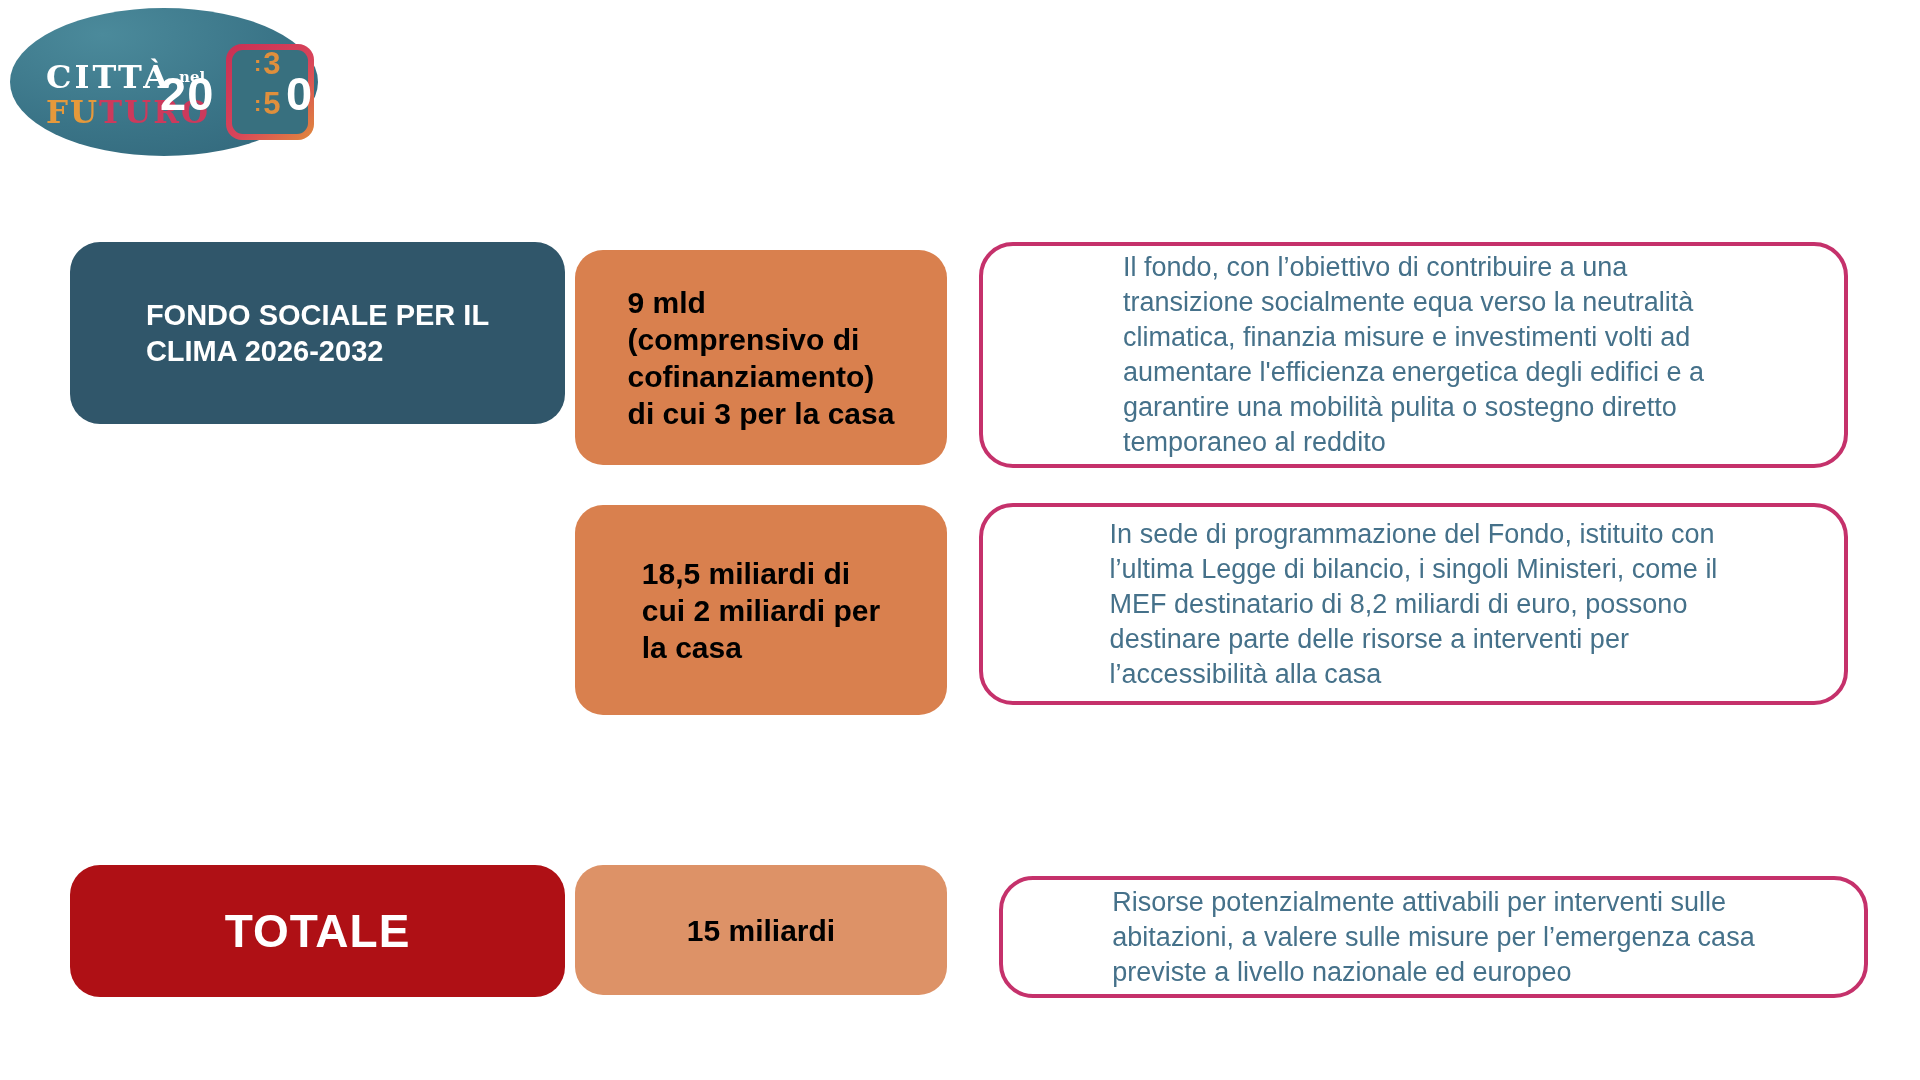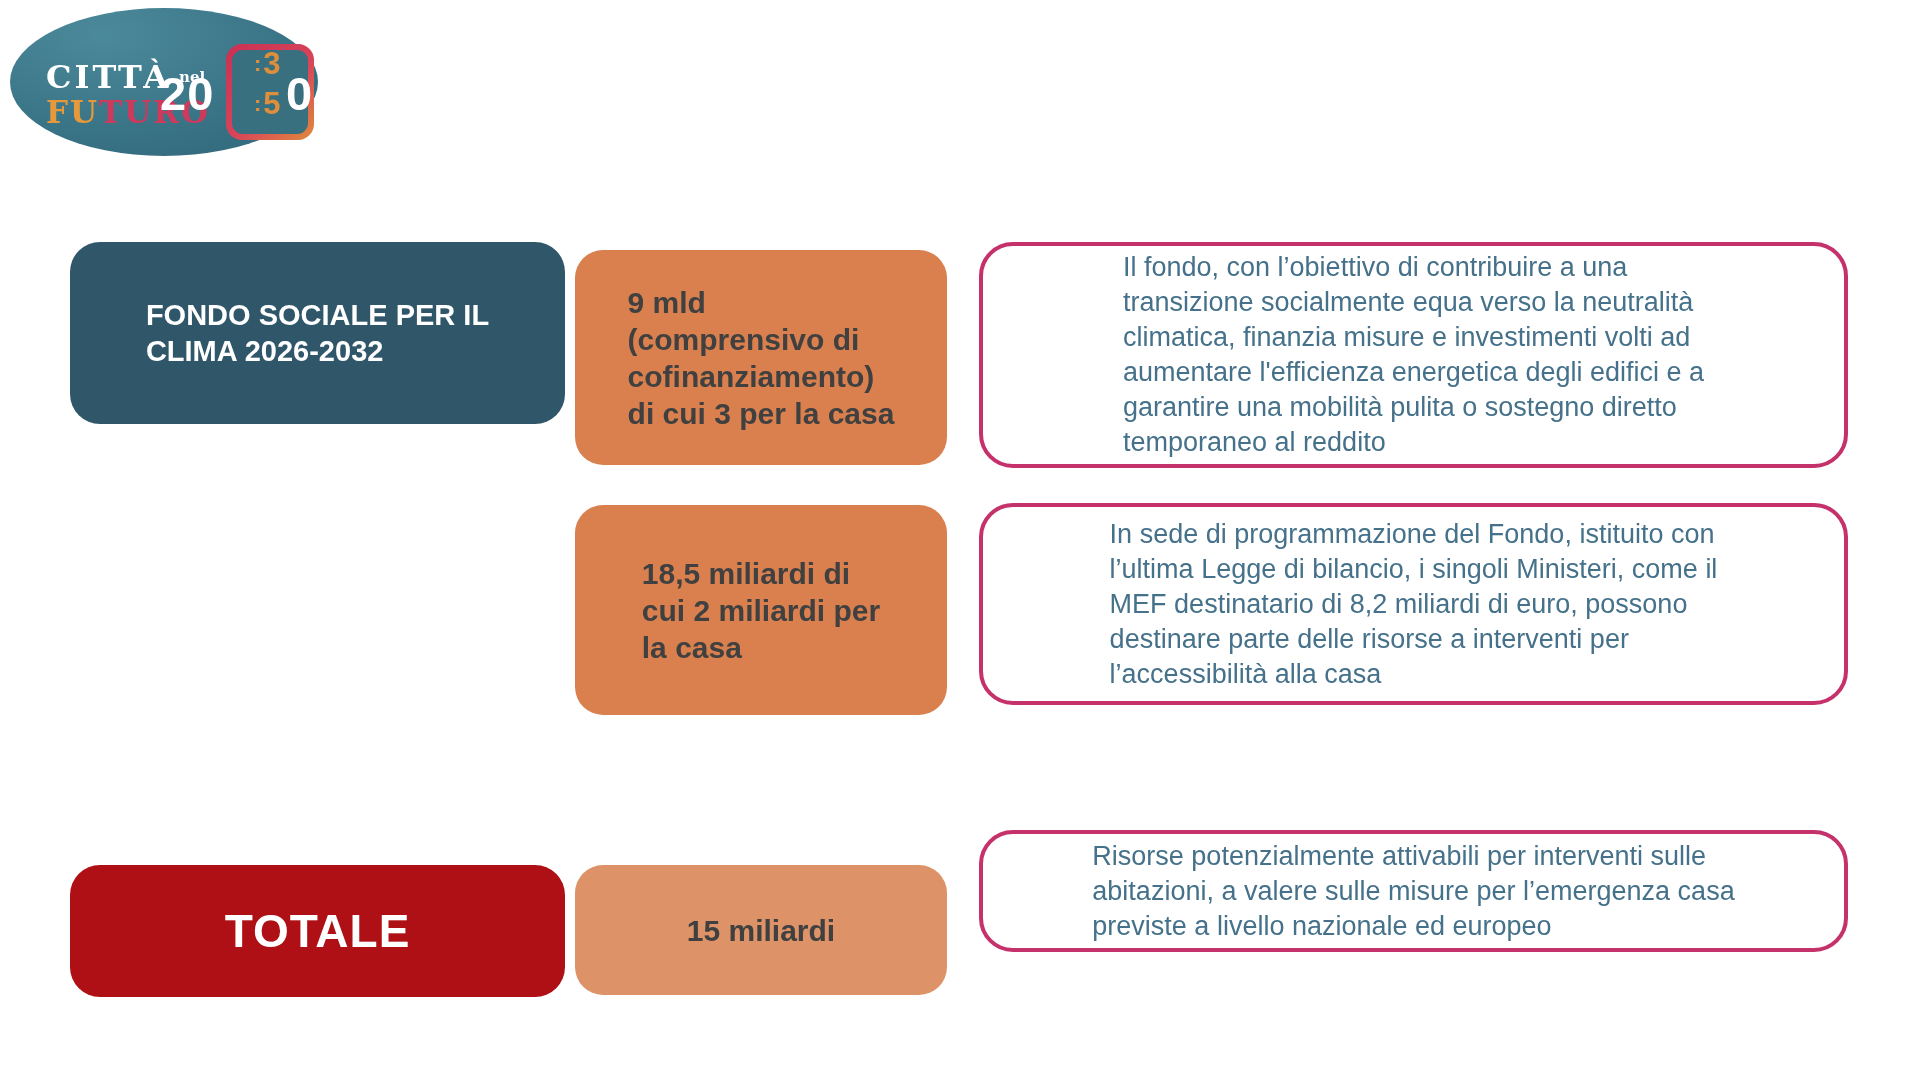--- a/index.html
+++ b/index.html
@@ -57,40 +57,40 @@
   
   .card {
     position:absolute; display:flex; align-items:center; justify-content:center;
   }
   .card .txt { white-space:pre-line; }
 
   .card-fund  { left:70px;  width:495px; background:#30566a; border-radius:30px; }
   .card-fund .txt { color:#ffffff; font-weight:bold; font-size:29px; line-height:36px; }
 
   .card-amount { left:575px; width:372px; background:#d9804e; border-radius:28px; }
-  .card-amount .txt { color:#404040; font-weight:bold; font-size:30px; line-height:37px; }
+  .card-amount .txt { color:#000000; font-weight:bold; font-size:30px; line-height:37px; }
 
   .card-desc {
     left:979px; width:869px; background:#ffffff;
     border:4px solid #c5316b; border-radius:34px;
   }
   .card-desc .txt { color:#45718a; font-size:27px; line-height:35px; }
 
   .row1.card-fund   { top:242px; height:182px; }
   .row1.card-amount { top:250px; height:215px; }
   .row1.card-desc   { top:242px; height:226px; }
 
   .row2.card-fund   { top:507px; height:208px; }
   .row2.card-amount { top:505px; height:210px; }
   .row2.card-desc   { top:503px; height:202px; }
 
   .row3.card-fund   { top:865px; height:132px; background:#af1015; }
   .row3.card-fund .txt { font-size:46px; letter-spacing:1px; }
   .row3.card-amount { top:865px; height:130px; background:#dd9267; }
-  .row3.card-desc   { top:830px; height:122px; }
+  .row3.card-desc   { top:876px; height:122px;margin-left:20px; }
 </style>
 </head>
 <body>
 
 <div class="slide">
 
   <div class="logo">
     <div class="logo-citta-line">
       <span class="logo-citta">CITTÀ</span><span class="logo-nel">nel</span>
     </div>

